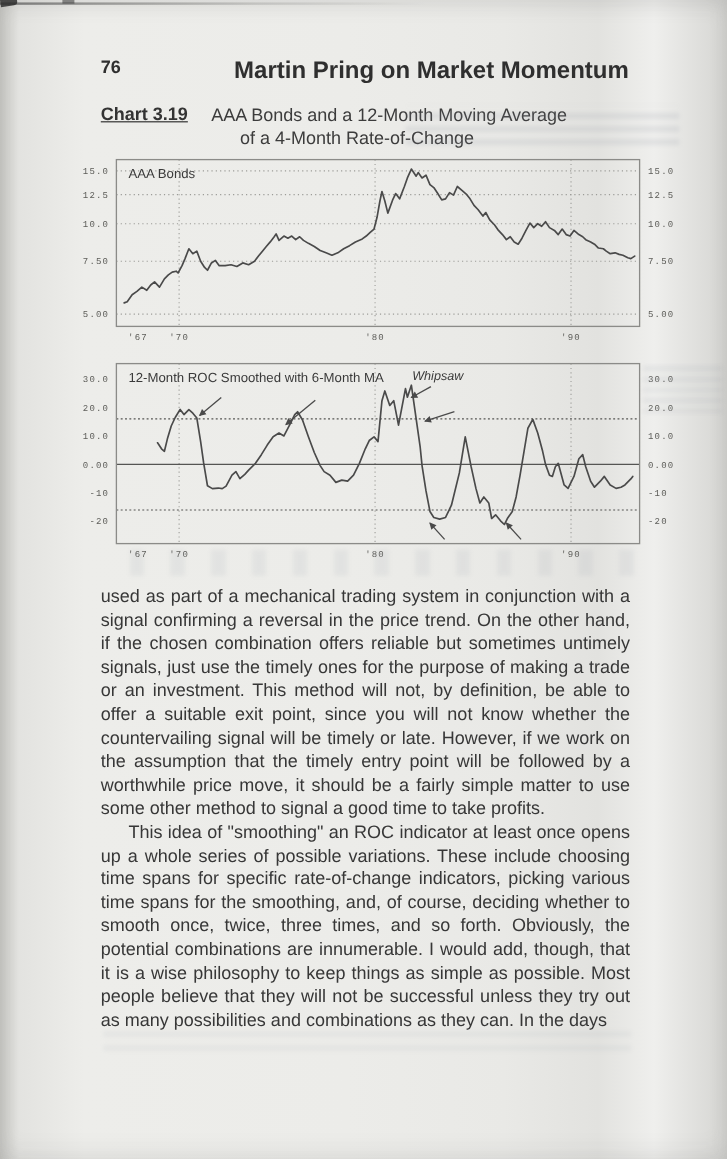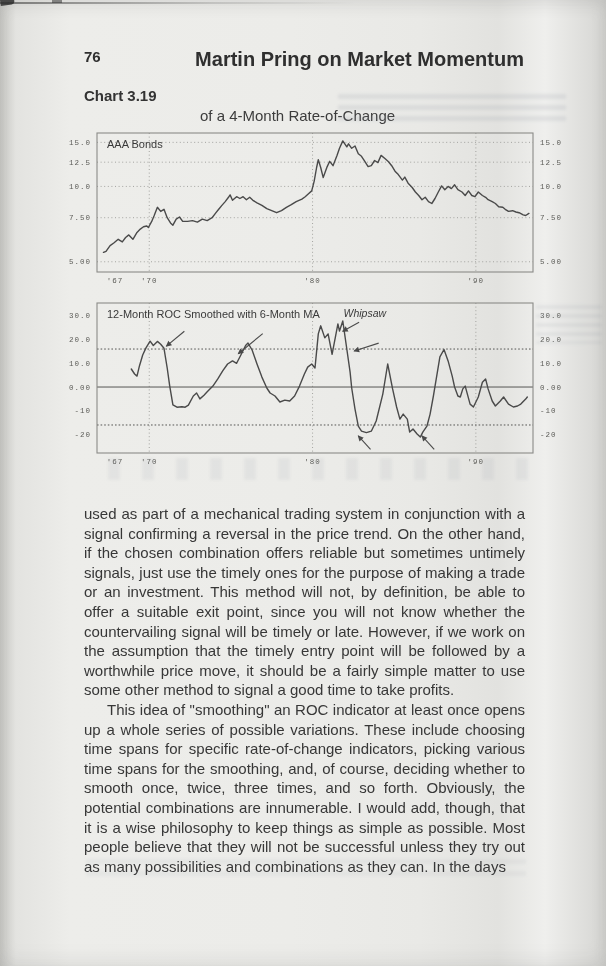--- a/index.html
+++ b/index.html
@@ -13,26 +13,26 @@
   .corner-mark{position:absolute;left:0;top:0;width:14px;height:6px;background:#2b2b2b;
     transform:rotate(-8deg);transform-origin:0 0;border-radius:0 0 3px 0;opacity:.85;}
   .top-hairline{position:absolute;left:0;top:2px;width:356px;height:2px;
     background:linear-gradient(90deg,rgba(40,40,40,.55),rgba(60,60,60,.18) 60%,transparent);}
   .top-dash{position:absolute;left:52px;top:0;width:10px;height:3px;background:rgba(40,40,40,.5);}
   .header{position:absolute;left:84px;top:48px;width:440px;display:flex;
     justify-content:space-between;align-items:flex-start;color:#2f2f2f;}
   .page-num{font-weight:bold;font-size:15px;}
   .running-head{font-weight:bold;font-size:20px;}
   .fig-title{position:absolute;left:84px;top:87px;width:460px;display:flex;color:#333;}
-  .fig-label{font-weight:bold;font-size:15px;white-space:nowrap;width:92px;flex:0 0 92px;}
+  .fig-label{font-weight:bold;font-size:15px;white-space:nowrap;width:92px;flex:0 0 92px;text-decoration:underline;}
   .fig-caption{font-size:15px;line-height:19px;color:#3c3c3c;}
   .fig-caption .cap2{display:inline-block;text-indent:24px;}
   svg.chart-overlay{position:absolute;left:0;top:0;pointer-events:none;}
   .body-text{position:absolute;left:84px;top:488px;width:441px;color:#373737;
-    font-size:15px;line-height:19.6px;text-align:justify;margin-top:16px;}
+    font-size:15px;line-height:19.6px;text-align:justify;}
   .body-text p{margin:0;}
   .body-text p.indent{text-indent:23px;}
   .ghost{position:absolute;pointer-events:none;filter:blur(1.6px);}
   .g1{left:338px;top:88px;width:228px;height:38px;opacity:.16;
       background:repeating-linear-gradient(180deg,transparent 0 6px,#8d93a0 6px 11px);}
   .g2{left:536px;top:300px;width:66px;height:44px;opacity:.14;
       background:repeating-linear-gradient(180deg,transparent 0 5px,#9aa0aa 5px 9px);}
   .g3{left:86px;top:458px;width:450px;height:22px;opacity:.10;
       background:repeating-linear-gradient(90deg,transparent 0 22px,#8d93a0 22px 34px);}
   .g4{left:86px;top:852px;width:440px;height:30px;opacity:.08;
@@ -48,21 +48,21 @@
   <div class="top-dash"></div>
 
   <div class="header">
     <span class="page-num">76</span>
     <span class="running-head">Martin Pring on Market Momentum</span>
   </div>
 
   <div class="fig-title">
     <span class="fig-label">Chart 3.19</span>
     <span class="fig-caption">
-      <br>
+      <span>AAA Bonds and a 12-Month Moving Average</span><br>
       <span class="cap2">of a 4-Month Rate-of-Change</span>
     </span>
   </div>
 
   <svg class="chart-overlay" width="606" height="500" viewBox="0 0 606 500" style="top:0;left:0;">
     <defs>
       <marker id="ah" viewBox="0 0 8 8" refX="6.5" refY="4" markerWidth="6" markerHeight="6" orient="auto">
         <path d="M0.5,0.5 L7.5,4 L0.5,7.5 z" fill="#4a4a4a"></path>
       </marker>
     </defs>

